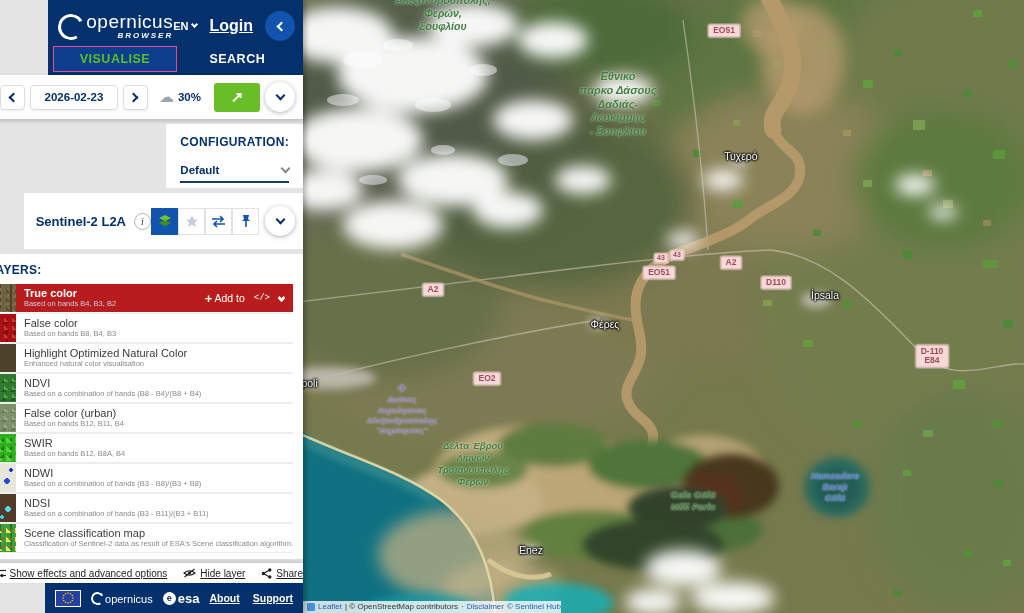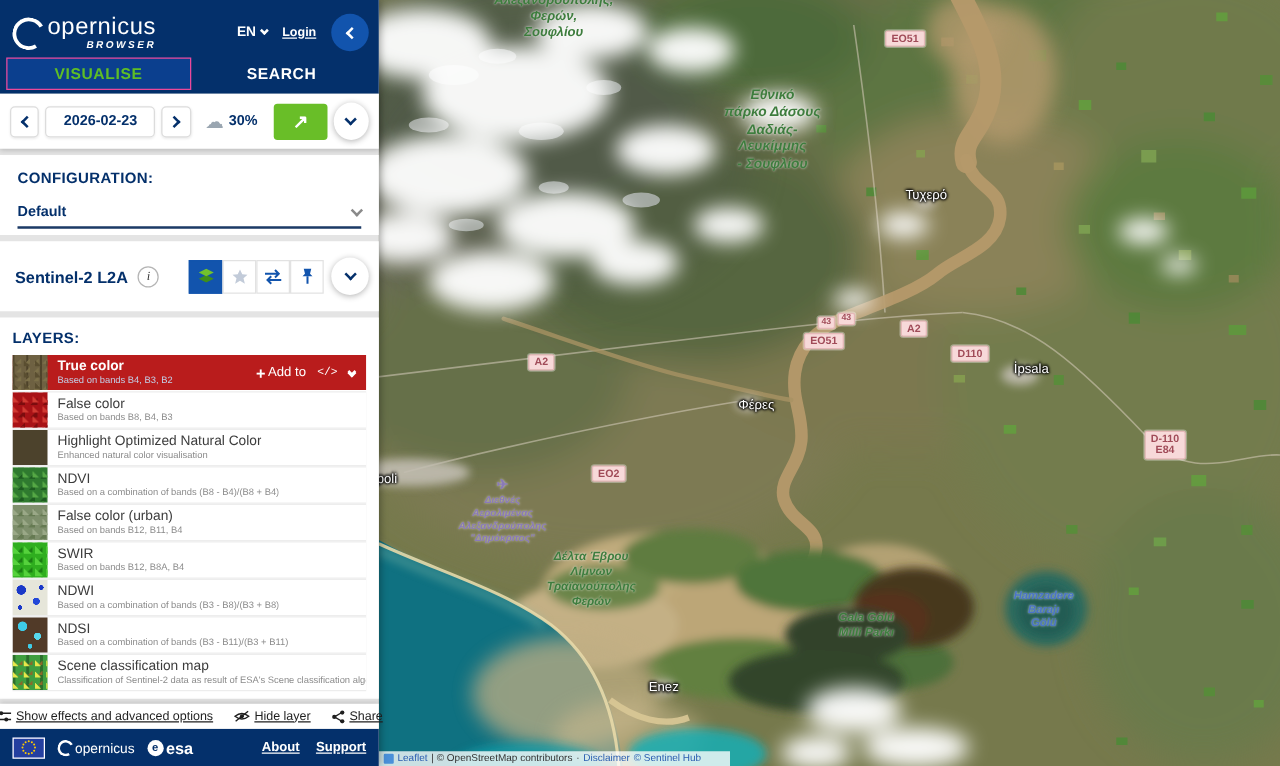--- a/index.html
+++ b/index.html
@@ -1,30 +1,30 @@
 <!DOCTYPE html>
 <html><head>
 <meta charset="utf-8">
 <style>
   * { margin:0; padding:0; box-sizing:border-box; }
   html,body { width:1024px; height:613px; overflow:hidden; font-family:"Liberation Sans", sans-serif; }
   .app { display:flex; width:1024px; height:613px; }
 
   
-  .sidebar { width:303px; height:613px; display:flex; flex-direction:column; background:#e4e4e4; position:relative; z-index:5; box-shadow:2px 0 6px rgba(0,0,0,.35); }
+  .sidebar { width:303px; height:613px; display:flex; flex-direction:column; background:#e4e4e4; position:relative; z-index:5; box-shadow:2px 0 6px rgba(0,0,0,.35);align-items:flex-end; }
   .app-header { background:#04306b; height:75px; flex:none; }
   .hdr-top { display:flex; align-items:center; padding:6px 8px 0 10px; height:46px; }
   .brand { display:flex; align-items:flex-end; }
   .c-crescent { width:26px; height:26px; border:3px solid #fff; border-right-color:transparent; border-radius:50%; transform:rotate(15deg); display:inline-block; }
   .brand-txt { margin-left:2px; color:#fff; line-height:1; }
   .brand-name { font-size:19px; letter-spacing:.5px; }
   .brand-sub { display:block; text-align:right; font-size:8px; font-style:italic; font-weight:bold; letter-spacing:2px; margin-top:1px; }
   .hdr-right { margin-left:auto; display:flex; align-items:center; gap:12px; }
   .lang { color:#fff; font-size:11px; font-weight:bold; display:flex; align-items:center; gap:4px; cursor:pointer; }
-  .login { color:#fff; font-size:10px; font-weight:bold; text-decoration:underline; cursor:pointer; }
+  .login { color:#fff; font-size:16px; font-weight:bold; text-decoration:underline; cursor:pointer; }
   .collapse-btn { width:30px; height:30px; border-radius:50%; background:#1254ad; display:flex; align-items:center; justify-content:center; cursor:pointer; }
   .chev { display:inline-block; width:7px; height:7px; border-right:2px solid #fff; border-bottom:2px solid #fff; }
   .chev.left { transform:rotate(135deg); margin-left:3px; }
   .chev.right { transform:rotate(-45deg); margin-right:3px; }
   .chev.down { transform:rotate(45deg); margin-top:-3px; }
   .chev.blue { border-color:#04306b; }
   .chev.gray { border-color:#8a8a8a; }
   .tabs { display:flex; height:29px; padding:0 5px 3px 5px; }
   .tab { flex:1; display:flex; align-items:center; justify-content:center; font-size:12.5px; font-weight:bold; letter-spacing:.5px; color:#fff; cursor:pointer; }
   .tab.active { background:#0b3f8e; border:1px solid #ec4899; color:#5fbe25; }
@@ -97,21 +97,21 @@
   .map svg.terrain { position:absolute; left:0; top:0; }
   .mlabel { position:absolute; transform:translateX(-50%); text-align:center; white-space:nowrap; pointer-events:none; line-height:1.25; }
   .town { color:#fff; font-size:10.5px; text-shadow:0 1px 2px #000,0 -1px 2px #000,1px 0 2px #000,-1px 0 2px #000; }
   .park { color:#3e7d3e; font-style:italic; font-weight:bold; font-size:10.5px; text-shadow:0 0 2px rgba(255,255,255,.85); }
   .park.big { font-size:11px; }
   .water-lbl { color:#4a74c8; font-style:italic; font-weight:bold; font-size:9px; text-shadow:0 0 2px rgba(255,255,255,.8); line-height:1.2; }
   .airport-lbl { color:#8a7ab8; font-style:italic; font-weight:bold; font-size:8px; text-shadow:0 0 2px rgba(255,255,255,.7); line-height:1.3; }
   .plane { font-style:normal; font-size:11px; display:block; }
   .road-badge { position:absolute; transform:translate(-50%,-50%); background:#f7d9d9; color:#a04b58; border:1px solid #e5b8b8; border-radius:2px; font-size:8.5px; font-weight:bold; padding:1px 4px; line-height:1.1; text-align:center; pointer-events:none; box-shadow:0 0 0 1px rgba(255,255,255,.35); }
   .road-badge.small { font-size:7px; padding:0 2px; }
-  .attrib { position:absolute; left:0; bottom:0; background:rgba(255,255,255,.78); font-size:8px; color:#333; padding:1px 23px 2px 4px; display:flex; align-items:center; gap:3px; white-space:nowrap; }
+  .attrib { position:absolute; left:0; bottom:0; background:rgba(255,255,255,.78); font-size:8px; color:#333; padding:1px 0 2px 4px; display:flex; align-items:center; gap:3px; white-space:nowrap; }
   .attrib a { color:#2a5db0; text-decoration:none; cursor:pointer; }
   .leaflet-ico { width:8px; height:8px; background:#4a90d9; display:inline-block; border-radius:1px; }
 </style>
 </head>
 <body>
 
 <div class="app">
 
   <div class="sidebar">
 

